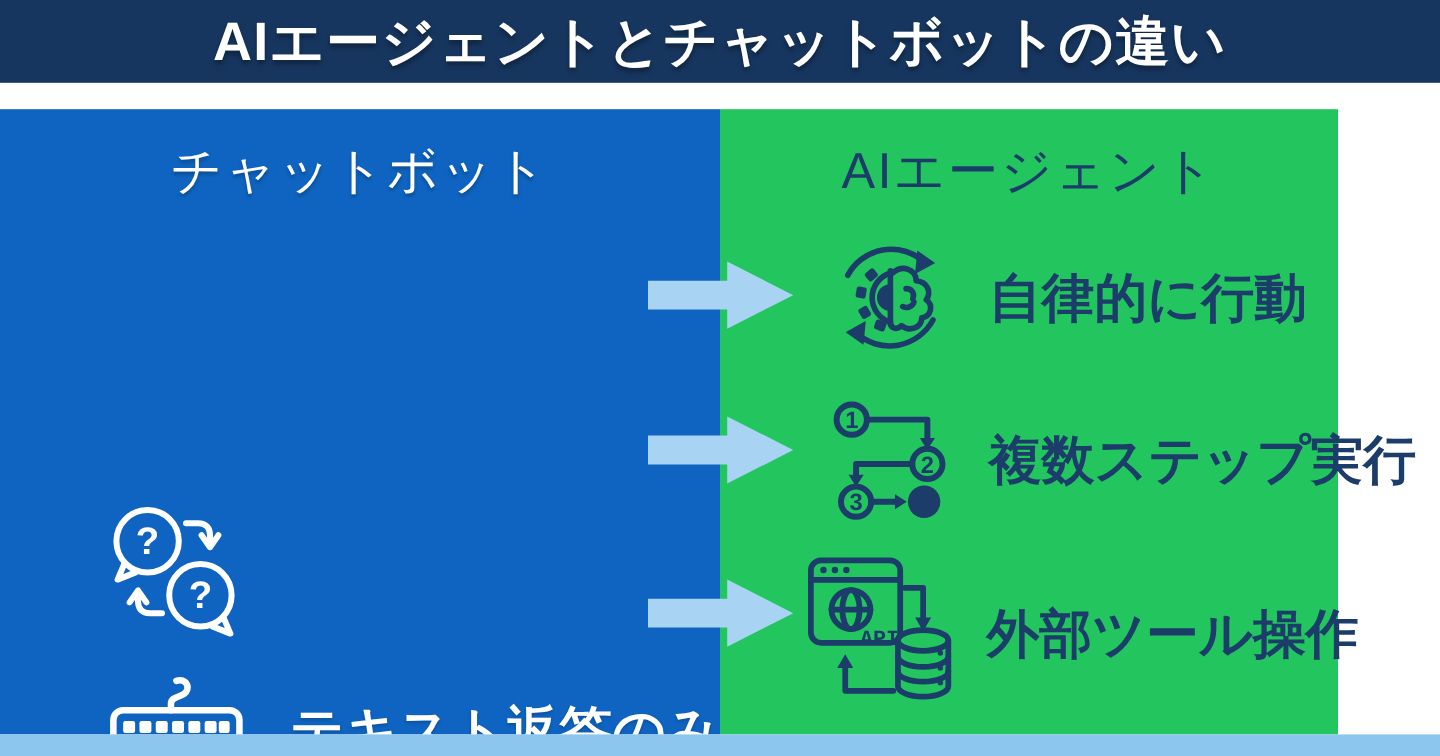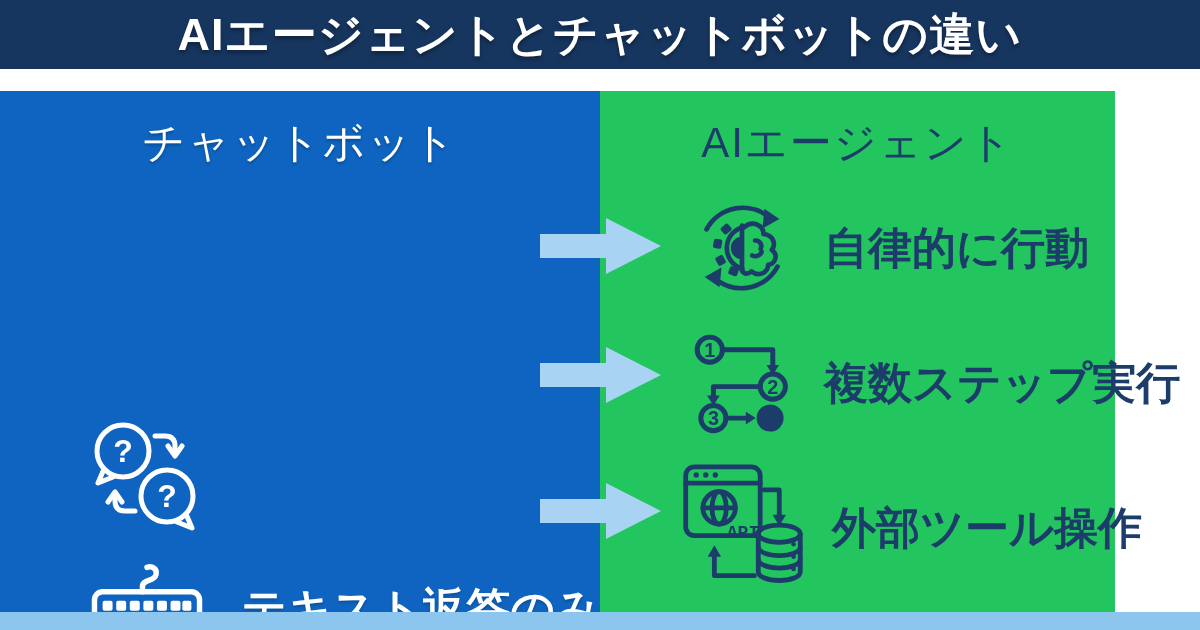--- a/index.html
+++ b/index.html
@@ -48,21 +48,21 @@
   }
   .left-panel .label{color:#ffffff;margin-left:36px;text-shadow:0 2px 3px rgba(0,0,0,.2);}
   .right-panel .label{color:#1C3C6A;margin-left:26px;}
   
   .l-row1{left:88px;top:190px;height:114px;}
   .l-row2{left:85px;top:323px;height:120px;}
   .l-row3{left:88px;top:470px;height:96px;}
   
   .r-row1{left:86px;top:101px;height:112px;}
   .r-row2{left:90px;top:237px;height:110px;}
-  .r-row3{left:80px;top:368px;height:138px;}
+  .r-row3{left:70px;top:368px;height:138px;}
   
   .cmp-arrow{position:absolute;left:540px;width:122px;height:58px;}
   .cmp-arrow svg{display:block;width:100%;height:100%;}
   .arr1{top:217px;} .arr2{top:346px;} .arr3{top:482px;}
   
   .bottom-bar{
     position:absolute;left:0;top:612px;width:1200px;height:18px;
     background:#8CC5EE;
   }
   

